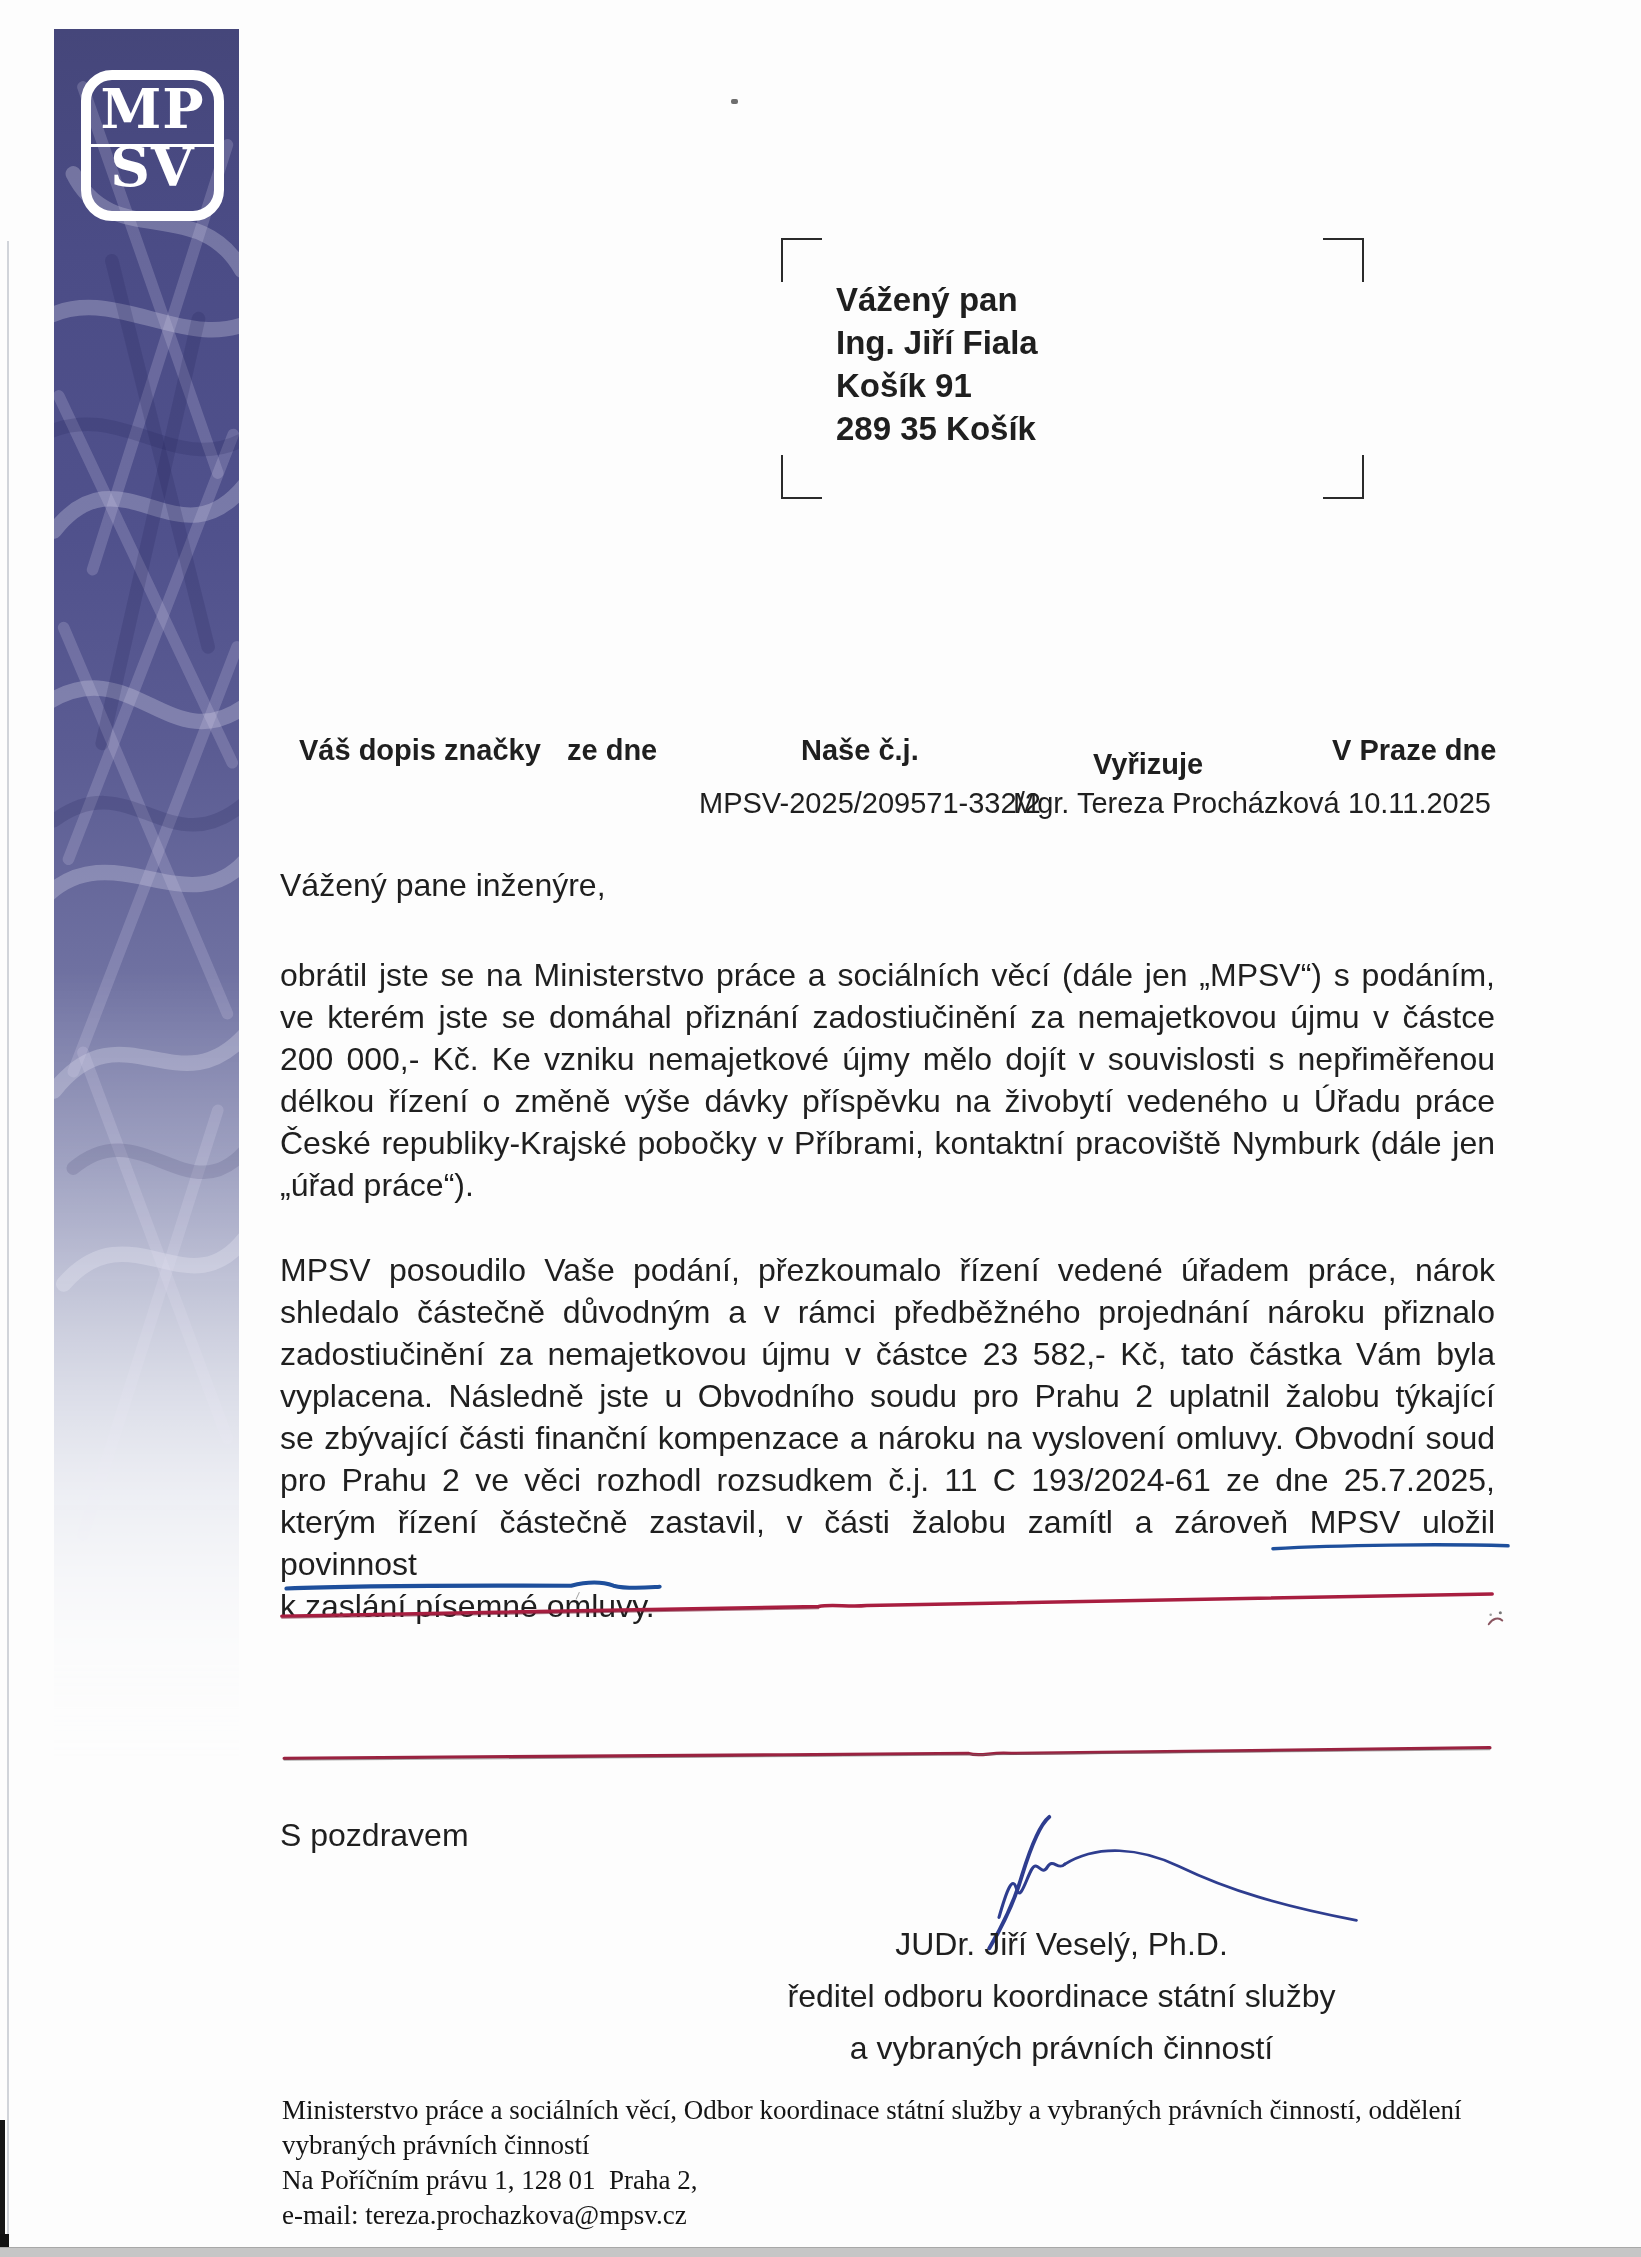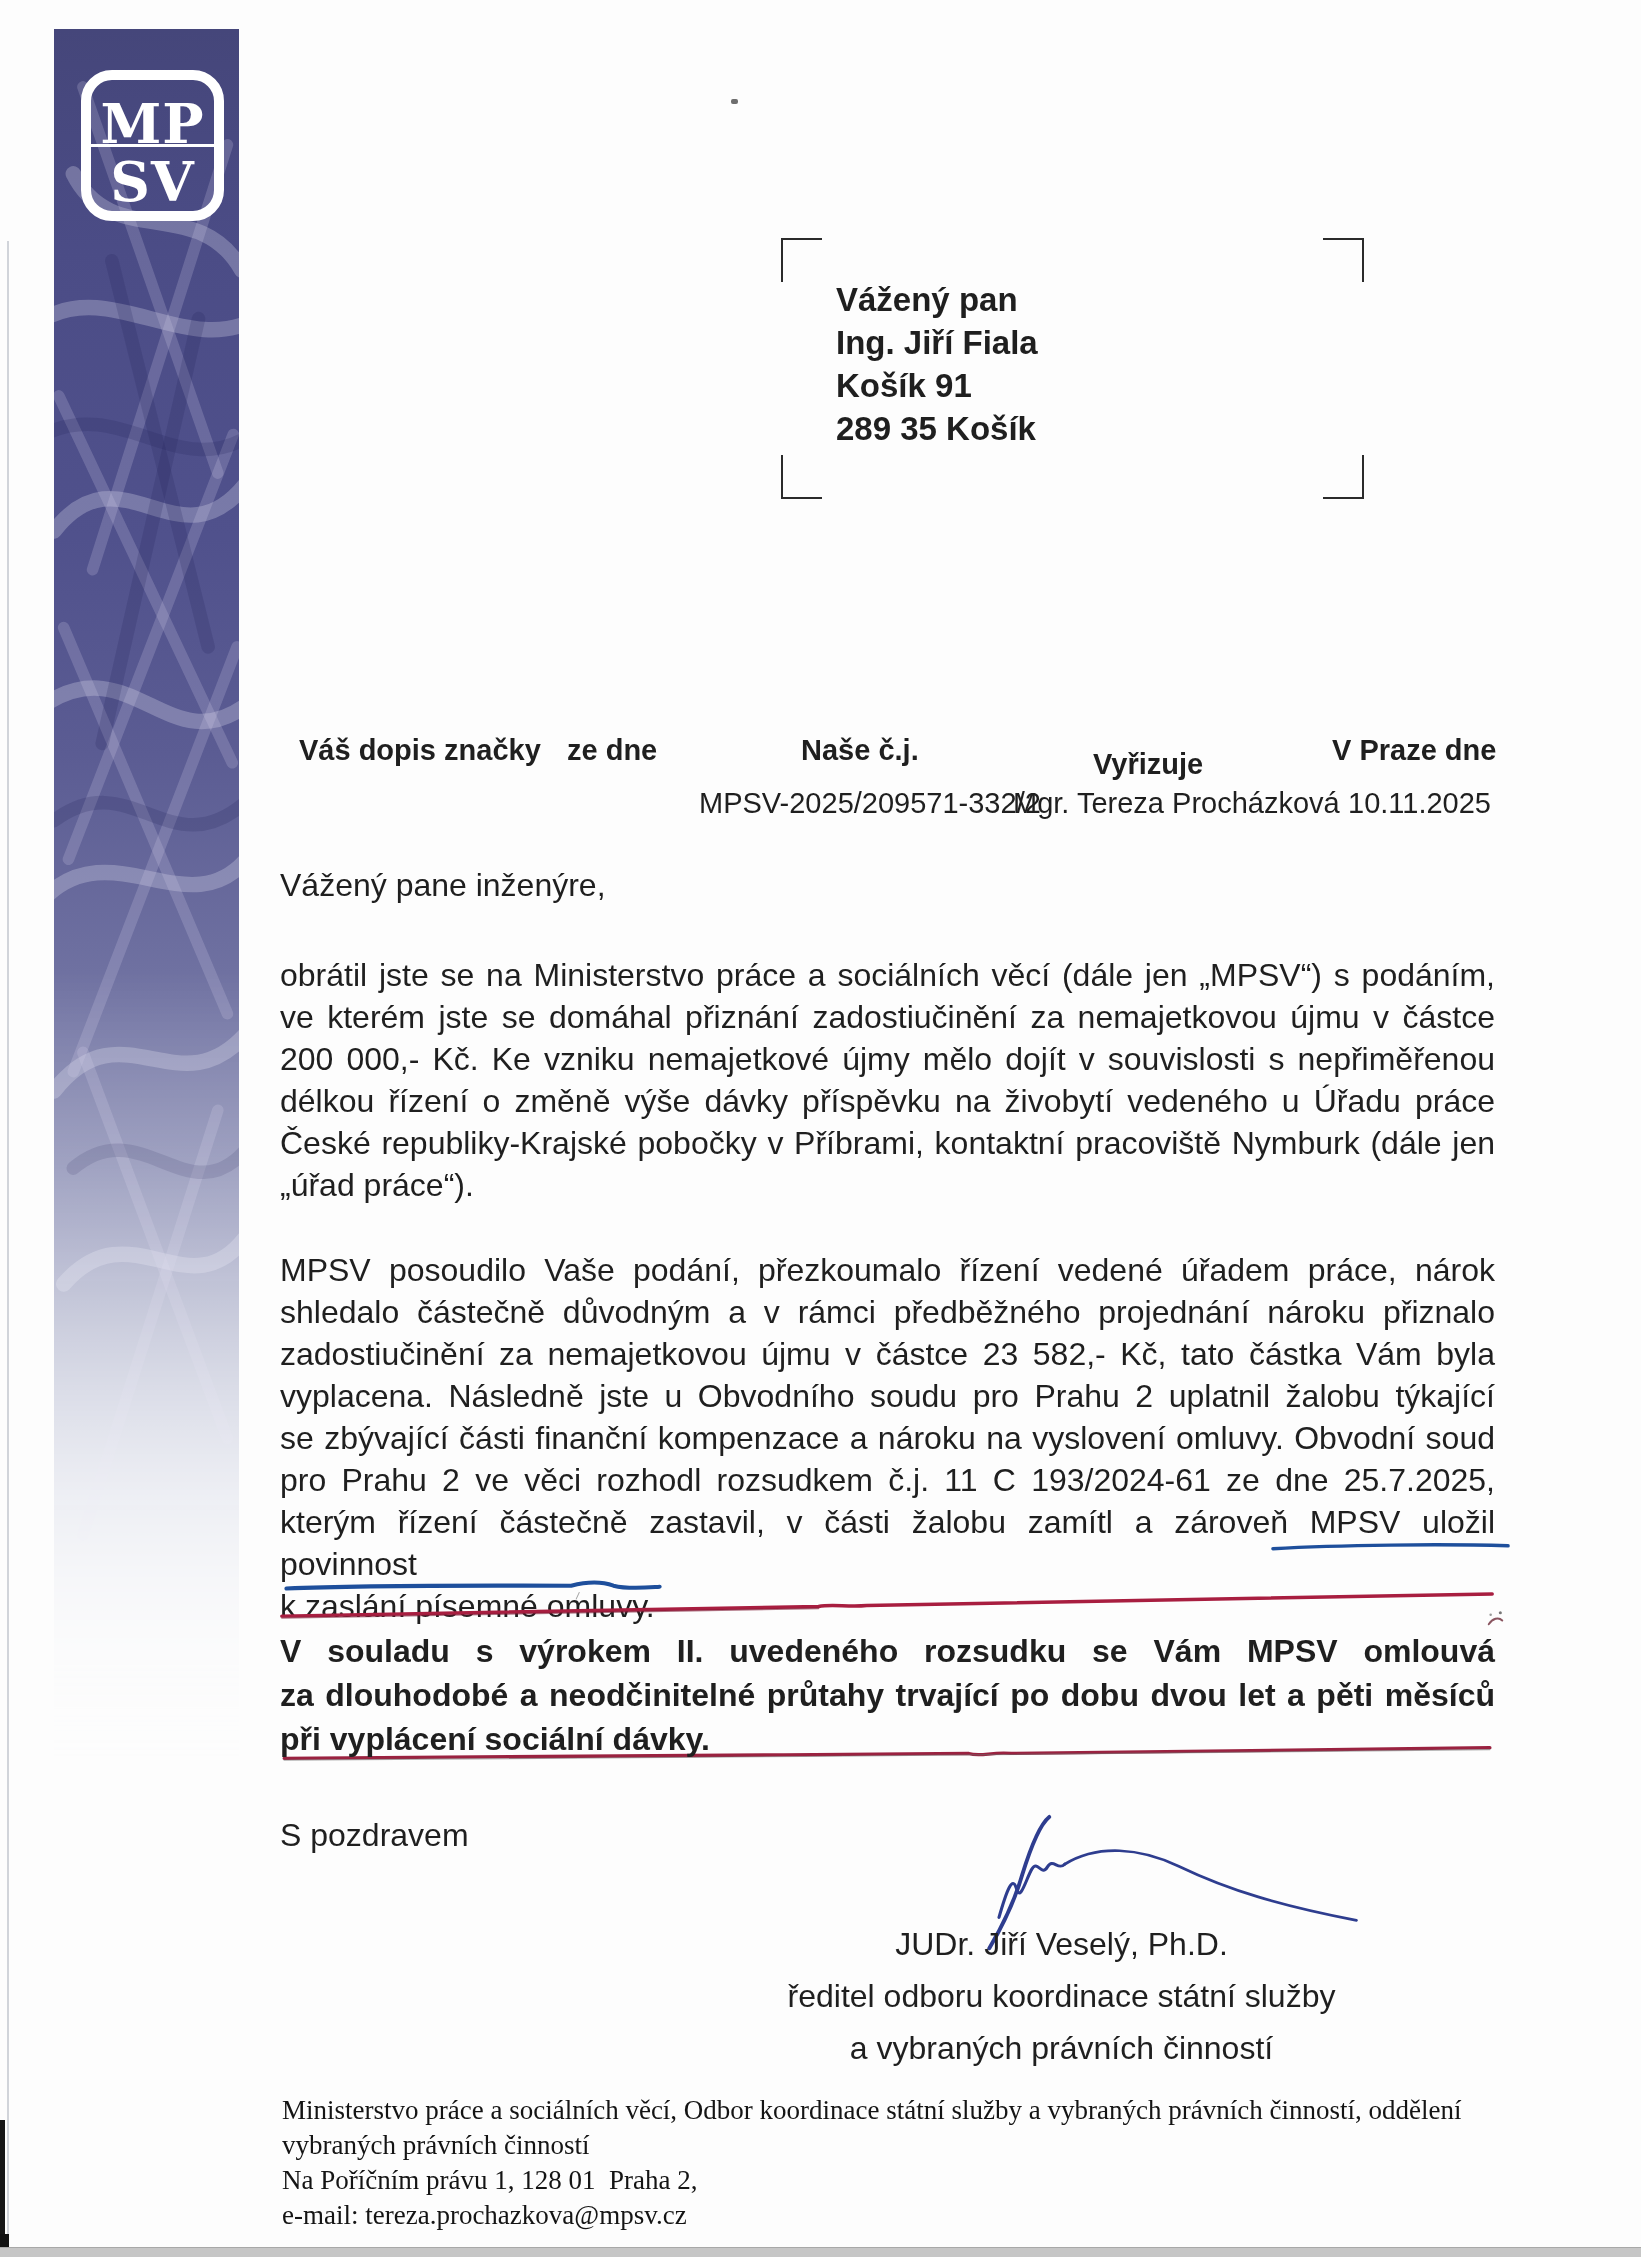--- a/index.html
+++ b/index.html
@@ -19,21 +19,21 @@
       #eef0f6 90%, rgba(255,255,255,0) 98%);
     -webkit-mask-image:linear-gradient(180deg,#000 0%,#000 52%,rgba(0,0,0,.75) 66%,rgba(0,0,0,.4) 79%,rgba(0,0,0,.12) 89%,transparent 97%);
     mask-image:linear-gradient(180deg,#000 0%,#000 52%,rgba(0,0,0,.75) 66%,rgba(0,0,0,.4) 79%,rgba(0,0,0,.12) 89%,transparent 97%);
   }
   .strip svg { position:absolute; left:0; top:0; width:100%; height:100%; }
 
   
   .logo {
     position:absolute; left:27px; top:41px; width:143px; height:151px;
     box-sizing:border-box; border:10.6px solid #fff; border-radius:31px;
-    display:flex; flex-direction:column; align-items:center; justify-content:flex-end;
+    display:flex; flex-direction:column; align-items:center; justify-content:flex-start;
     font-family:"DejaVu Serif", serif; font-weight:bold; color:#fff;
     font-size:55px; line-height:58px; letter-spacing:1px;
   }
   .logo .divider { position:absolute; left:0; right:0; top:calc(50% - 1.9px); height:3.9px; background:#fff; }
 
   
   .crn { position:absolute; width:39px; height:42px; }
   .crn.tl { left:781px;  top:238px; border-left:2.9px solid #2b2b2b; border-top:2.9px solid #2b2b2b; }
   .crn.tr { left:1323px; top:238px; border-right:2.9px solid #2b2b2b; border-top:2.9px solid #2b2b2b; }
   .crn.bl { left:781px;  top:455px; border-left:2.9px solid #2b2b2b; border-bottom:2.9px solid #2b2b2b; }
@@ -166,25 +166,20 @@
   <svg class="abs" style="left:278px; top:1740px;" width="1220" height="25" viewBox="0 0 1264 26">
     <path d="M4,19 C250,17 480,16 716,14 C728,18 740,12 760,14 C1000,11 1180,9 1258,8" fill="none" stroke="#9a2240" stroke-width="3.4" stroke-linecap="round"></path>
     <path d="M4,21 C400,19 900,14 1258,10" fill="none" stroke="#6e6e6e" stroke-width="1.2" stroke-linecap="round" opacity=".55"></path>
   </svg>
   <svg class="abs" style="left:1481px; top:1605px;" width="29" height="29" viewBox="0 0 30 30">
     <path d="M8,20 C12,14 18,12 22,16" fill="none" stroke="#8a5560" stroke-width="2" stroke-linecap="round"></path>
     <circle cx="20" cy="8" r="1.6" fill="#777"></circle>
       <circle cx="10" cy="10" r="1.3" fill="#999"></circle>
   </svg>
 
-  <div class="body-block bold-block" style="top:1629px;">
-    <div class="ln">V souladu s výrokem II. uvedeného rozsudku se Vám MPSV omlouvá</div>
-    <div class="ln">za dlouhodobé a neodčinitelné průtahy trvající po dobu dvou let a pěti měsíců</div>
-    <div class="ln last">při vyplácení sociální dávky.</div>
-  </div>
 
   <div class="regards">S pozdravem</div>
 
   <svg class="abs" style="left:941px; top:1811px;" width="430" height="150" viewBox="0 0 445 155">
     <g fill="none" stroke="#2e3d8f" stroke-linecap="round">
       <path d="M112,6 C102,14 92,40 84,66 C76,94 64,118 50,142" stroke-width="4"></path>
       <path d="M60,110 C68,82 74,66 78,80 C82,95 88,70 94,60 C100,50 104,68 110,58 C116,48 121,62 128,55" stroke-width="3.2"></path>
       <path d="M128,55 C162,34 206,38 246,57 C298,82 352,98 430,113" stroke-width="2.8"></path>
     </g>
   </svg>

